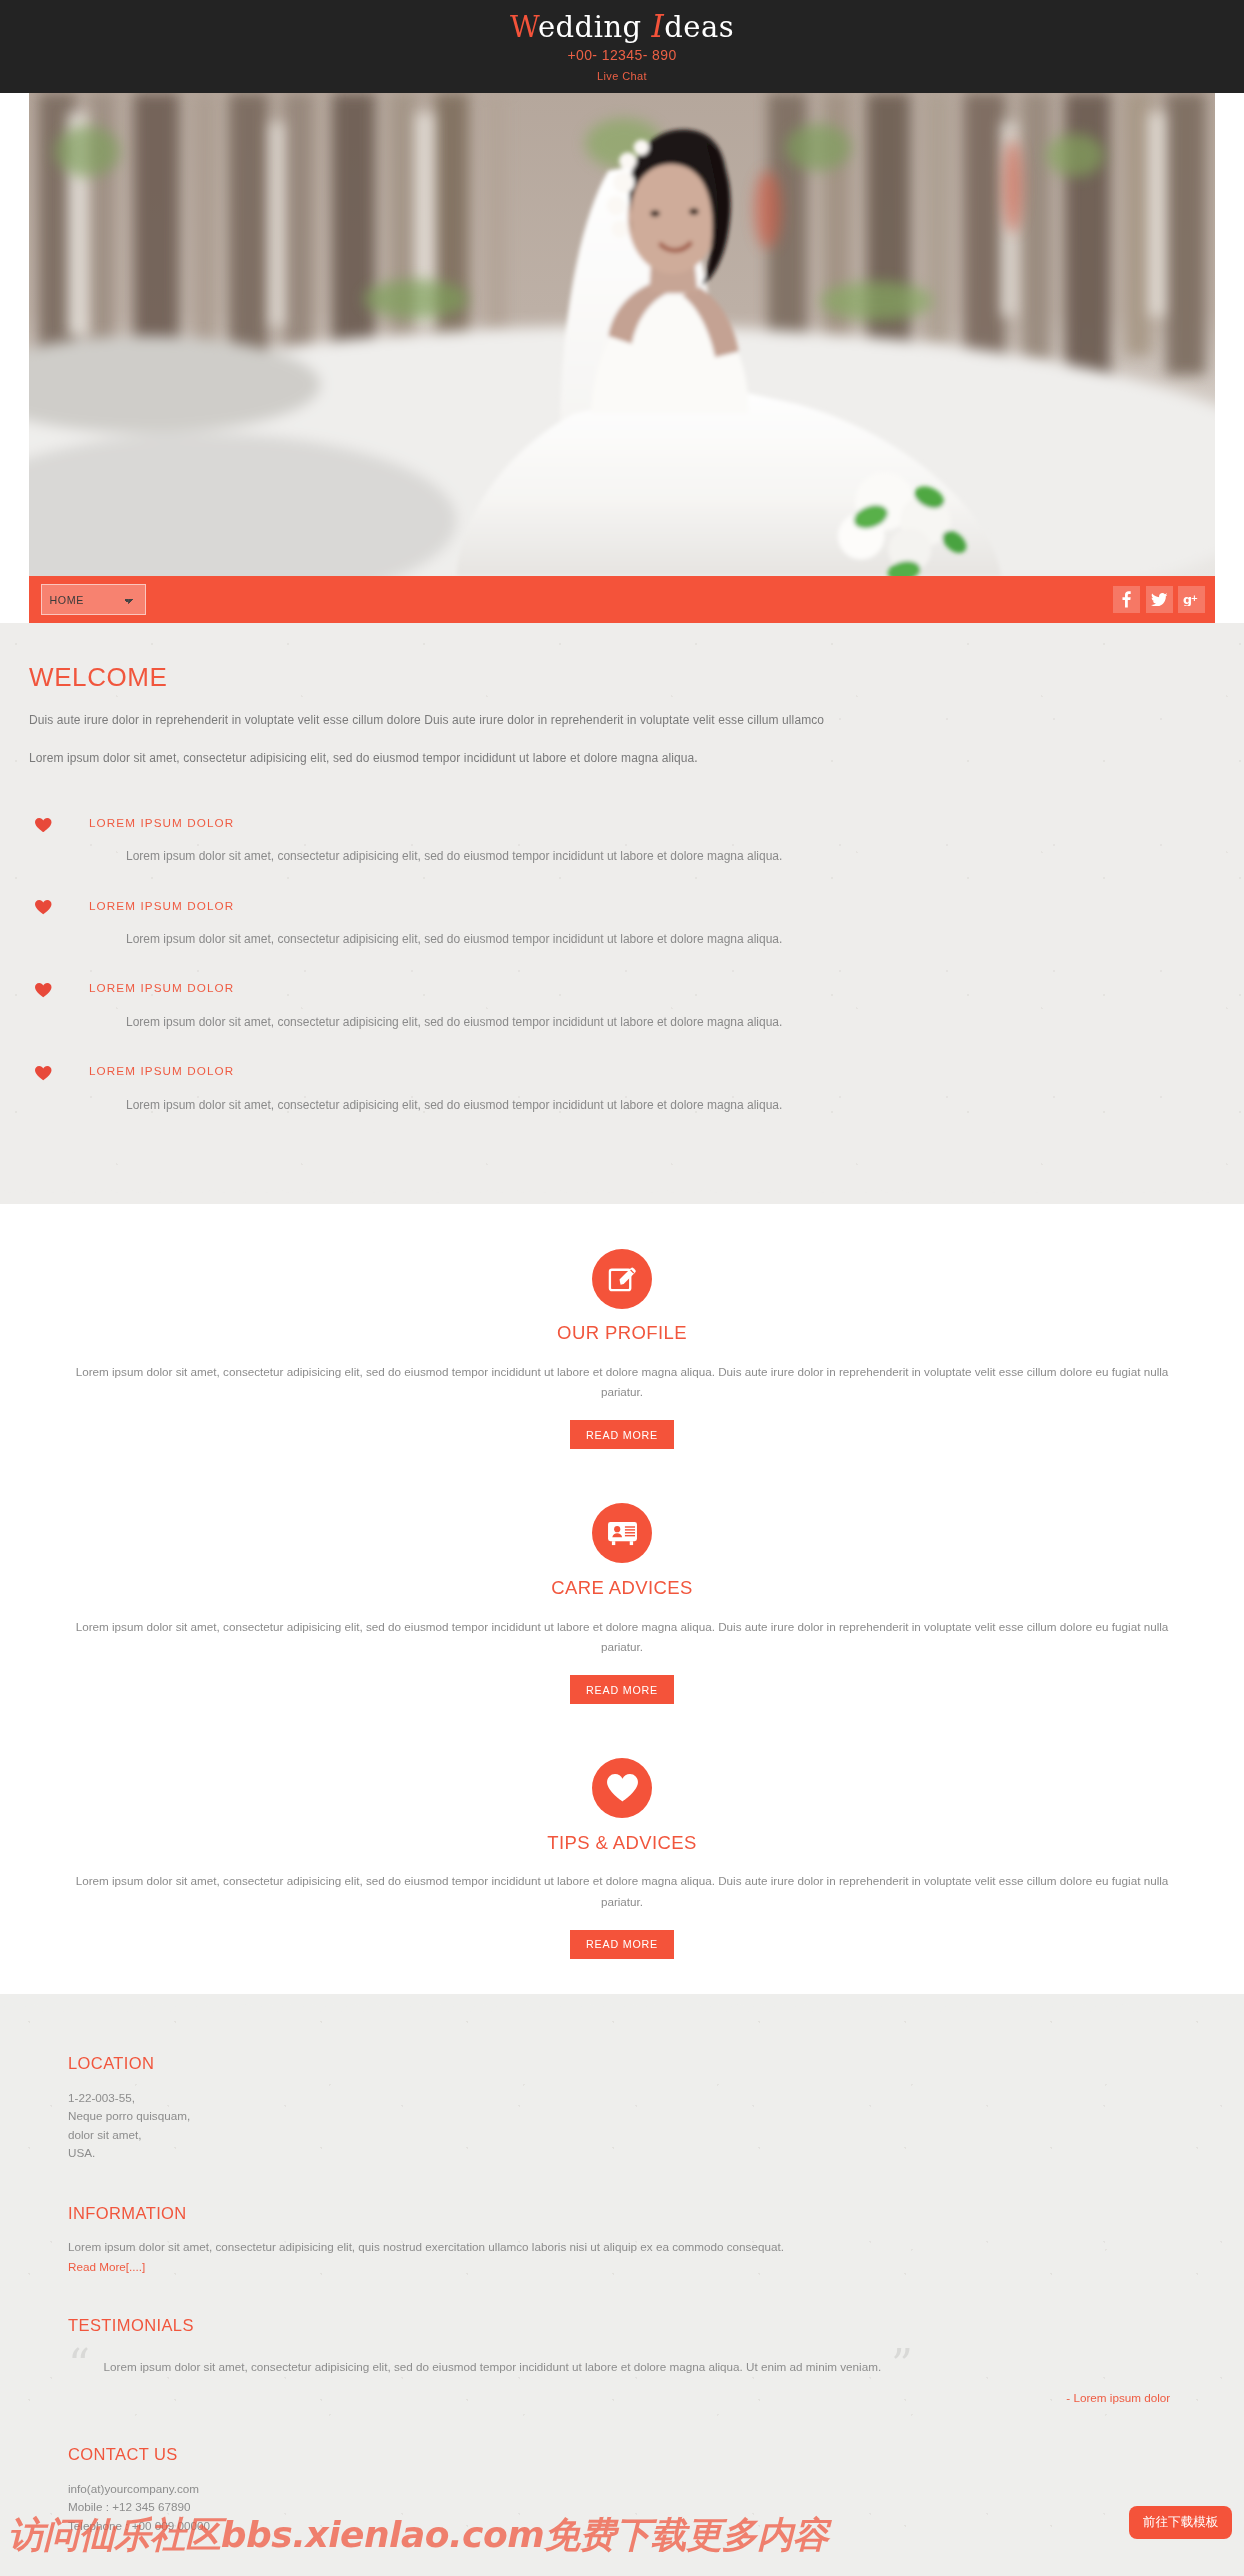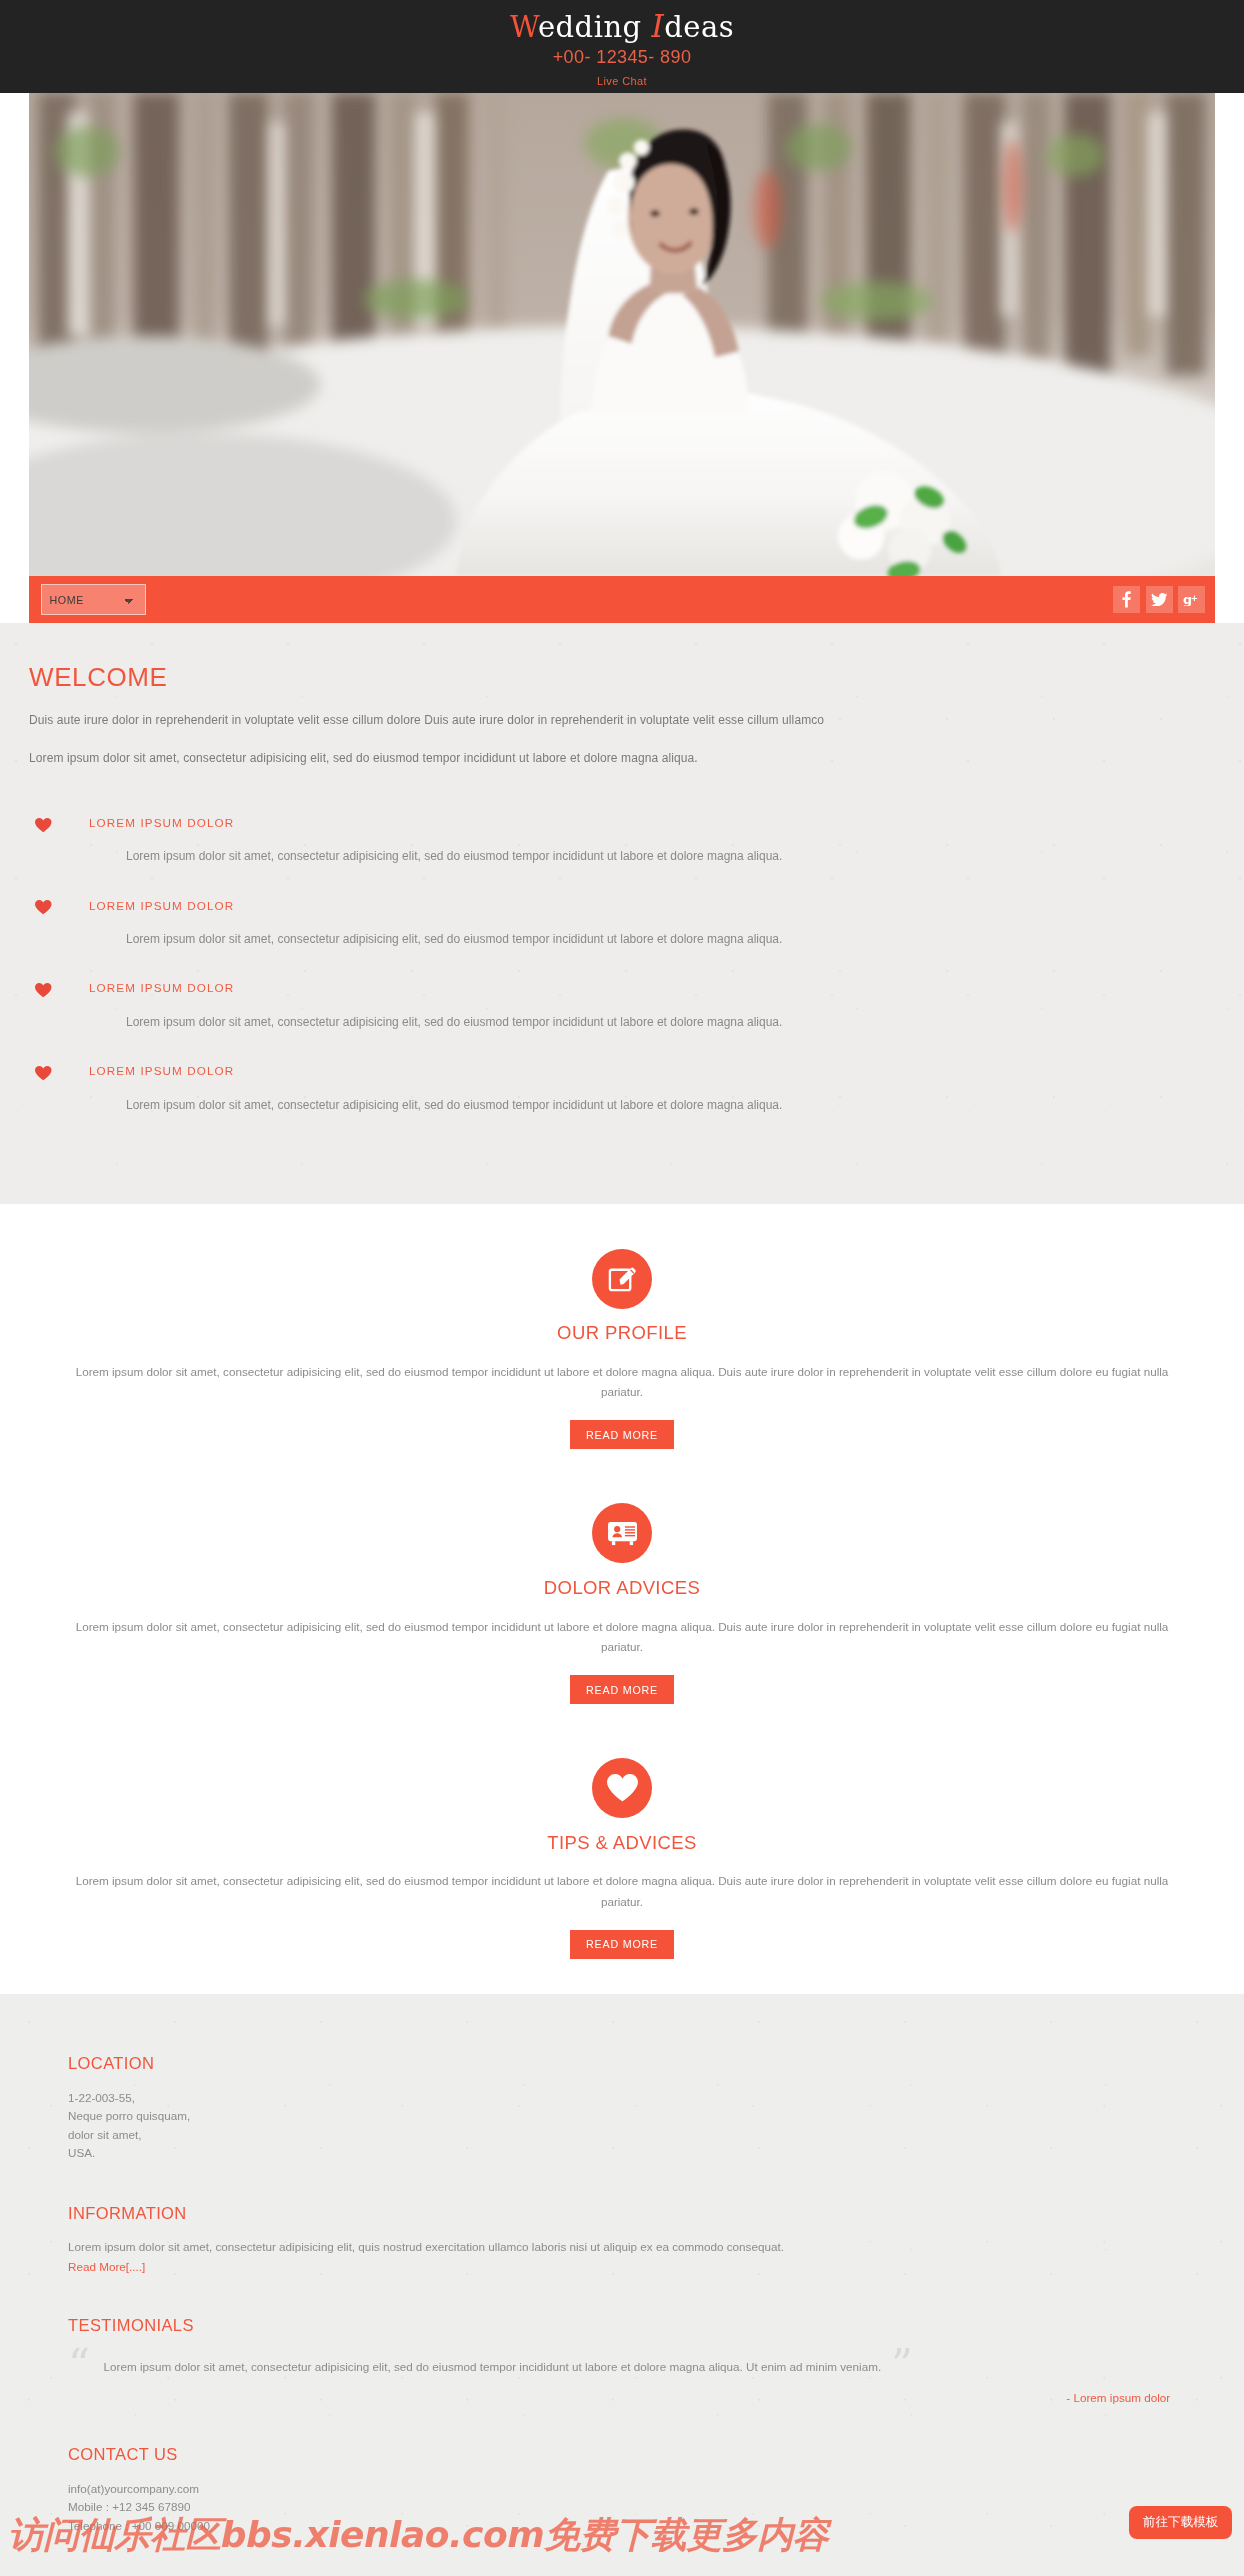--- a/index.html
+++ b/index.html
@@ -36,21 +36,21 @@
   }
   .logo .accent { color: #f4533a; }
   .logo .script {
     font-family: "DejaVu Serif", serif;
     font-style: italic;
     color: #f4533a;
     font-size: 31px;
   }
   .phone {
     color: #ec6045;
-    font-size: 18px;
+    font-size: 14px;
     letter-spacing: 0.4px;
     margin-top: 2.9px;
     text-align: center;
   }
   .livechat {
     color: #ec6045;
     font-size: 11px;
     letter-spacing: 0.4px;
     margin-top: 7.8px;
     cursor: pointer;
@@ -570,21 +570,21 @@
         <g fill="#f4533a">
           <rect x="19.5" y="6.5" width="10.5" height="1.5"></rect>
           <rect x="19.5" y="9.5" width="10.5" height="1.5"></rect>
           <rect x="19.5" y="12.5" width="10.5" height="1.5"></rect>
           <rect x="19.5" y="15.5" width="10.5" height="1.5"></rect>
         </g>
         <rect x="6" y="22" width="3.5" height="4" fill="#fff"></rect>
         <rect x="24.5" y="22" width="3.5" height="4" fill="#fff"></rect>
       </svg>
     </div>
-    <div class="svc-name">DOLOR ADVICES</div>
+    <div class="svc-name">CARE ADVICES</div>
     <div class="svc-text">Lorem ipsum dolor sit amet, consectetur adipisicing elit, sed do eiusmod tempor incididunt ut labore et dolore magna aliqua.  Duis aute irure dolor in reprehenderit in voluptate velit esse cillum dolore eu fugiat nulla pariatur.</div>
     <button class="btn-read">READ MORE</button>
   </div>
 
   <div class="service">
     <div class="svc-circle">
       <svg width="31" height="28" viewBox="0 0 32 29">
           <path d="M16 28.4S0 17.8 0 8.6A8.3 8.3 0 0 1 8.4 0C11.7 0 14.6 2 16 4.9 17.4 2 20.3 0 23.6 0A8.3 8.3 0 0 1 32 8.6c0 9.2-16 19.8-16 19.8z" fill="#fff"></path>
         </svg>
     </div>

